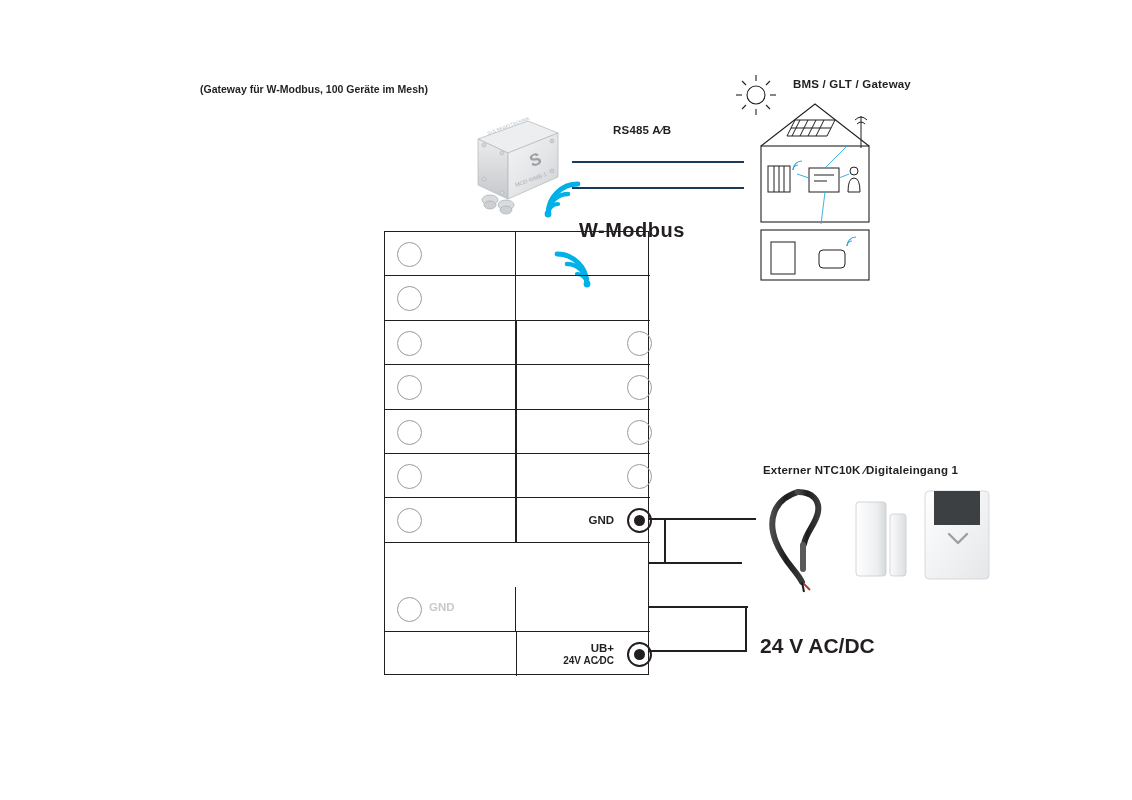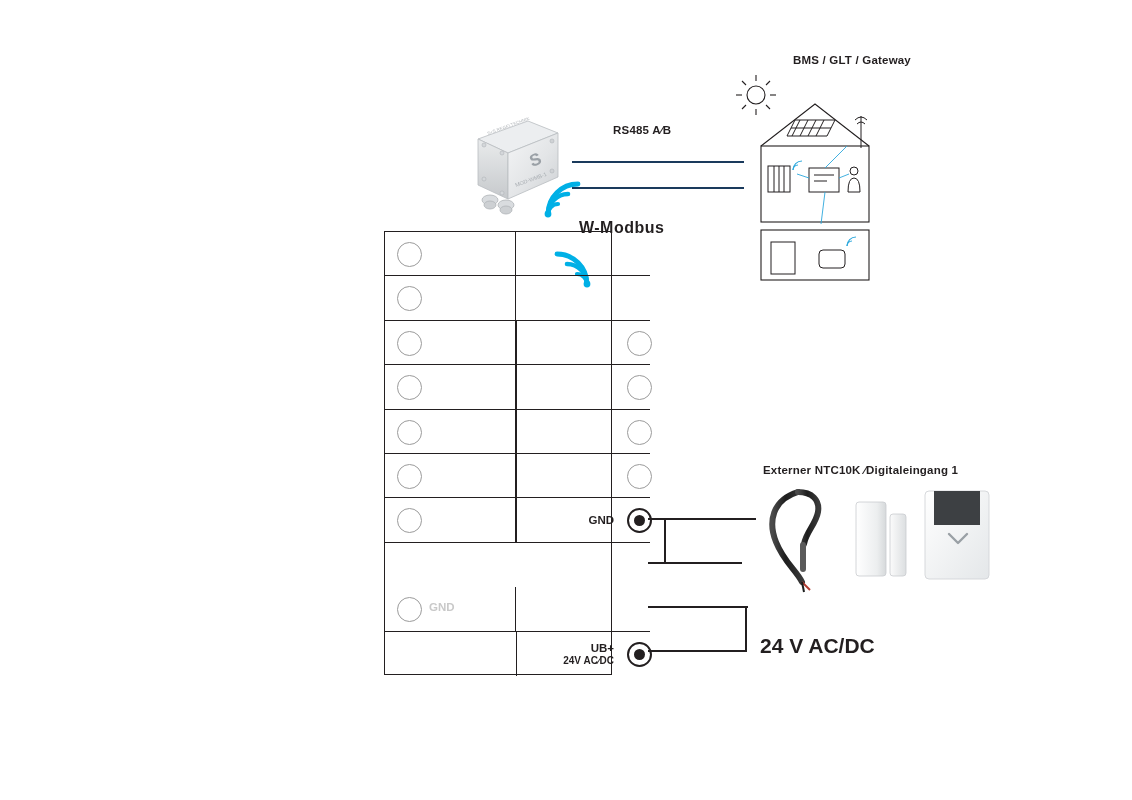--- a/index.html
+++ b/index.html
@@ -34,40 +34,40 @@
     color: #231f20;
     white-space: nowrap;
   }
   .title-gw {
     text-align: center;
     width: 420px;
   }
 
   
   .wmodbus-title {
-    font-size: 16px;
+    font-size: 20px;
     font-weight: bold;
     letter-spacing: 0.5px;
     color: #231f20;
     white-space: nowrap;
   }
   .volt-title {
     font-size: 21px;
     font-weight: bold;
     color: #231f20;
     white-space: nowrap;
     margin-top: 16px;
   }
 
   
   #terminal {
     position: absolute;
     left: 384px;
     top: 231px;
-    width: 228px;
+    width: 265px;
     height: 444px;
     border: 1px solid #231f20;
     box-sizing: border-box;
   }
   .trow {
     position: absolute;
     left: 0;
     width: 265px;
     height: 44.4px;
     box-sizing: border-box;
@@ -182,20 +182,21 @@
   }
 
   svg { display: block; overflow: visible; }
 </style>
 </head>
 <body>
 
 <div id="canvas">
 
   <div class="abs title-gw" style="left:104px; top:80px;">
+    <div class="lbl-sub" style="margin-top:3px;">(Gateway für W-Modbus, 100 Geräte im Mesh)</div>
   </div>
 
   <div class="abs gw-body" style="left:466px; top:115px;">
     <svg width="120" height="110" viewBox="0 0 120 110">
       <defs>
         <linearGradient id="gwg" x1="0" y1="0" x2="1" y2="1">
           <stop offset="0%" stop-color="#f4f5f6"></stop>
           <stop offset="55%" stop-color="#e3e5e7"></stop>
           <stop offset="100%" stop-color="#cdd0d3"></stop>
         </linearGradient>
@@ -237,21 +238,21 @@
         <path d="M8 36 A 30 30 0 0 1 38 6" stroke-width="4.8"></path>
       </g>
       <circle cx="8" cy="36" r="3.4" fill="#00b0e6"></circle>
     </svg>
   </div>
 
   <div class="lbl abs" style="left:613px; top:124px;">RS485 A∕B</div>
   <div class="rsline" style="left:572px; top:161px; width:172px;"></div>
   <div class="rsline" style="left:572px; top:187px; width:172px;"></div>
 
-  <div class="lbl abs" style="left:793px; top:54px;">BMS / GLT / Gateway</div>
+  <div class="lbl abs" style="left:793px; top:78px;">BMS / GLT / Gateway</div>
 
   <div class="abs" style="left:735px; top:74px;">
     <svg width="160" height="190" viewBox="0 0 160 190">
 
       <g stroke="#231f20" stroke-width="1.1" fill="none">
         <circle cx="21" cy="21" r="9"></circle>
         <line x1="21" y1="1" x2="21" y2="7"></line>
         <line x1="21" y1="35" x2="21" y2="41"></line>
         <line x1="1" y1="21" x2="7" y2="21"></line>
         <line x1="35" y1="21" x2="41" y2="21"></line>

